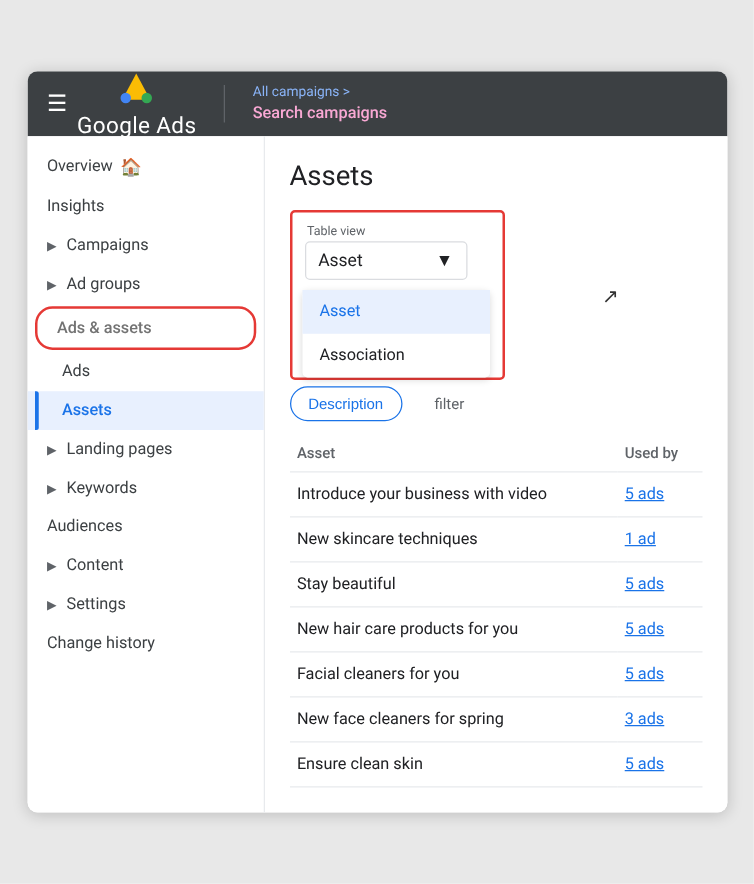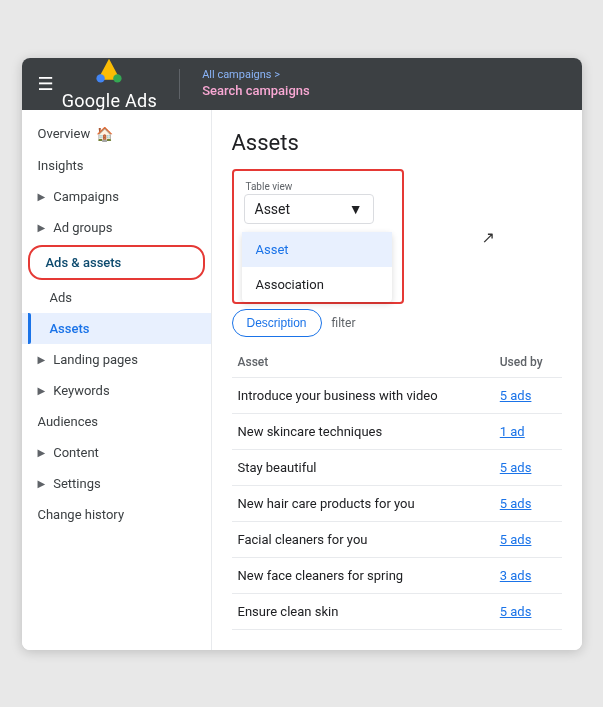--- a/index.html
+++ b/index.html
@@ -111,21 +111,21 @@
     .sidebar-item .home-icon {
       font-size: 14px;
       color: #5f6368;
     }
     .sidebar-section-header {
       display: flex;
       align-items: center;
       padding: 8px 16px;
       font-size: 13px;
       font-weight: 500;
-      color: #0c4a6e;
+      color: #737373;
       gap: 4px;
       border: 2px solid #e53935;
       margin: 2px 6px;
       border-radius: 14px;
     }
     .sidebar-sub-item {
       display: flex;
       align-items: center;
       padding: 8px 16px 8px 28px;
       cursor: pointer;
@@ -213,21 +213,21 @@
       cursor: pointer;
     }
     .dropdown-option.selected {
       background: #e8f0fe;
       color: #1a73e8;
     }
 
     
     .tabs-row {
       display: flex;
-      gap: 0;
+      gap: 16px;
       margin-bottom: 10px;
       align-items: center;
       margin-top: -5px;
       position: relative;
       z-index: 1;
     }
     .tab-btn {
       padding: 6px 14px;
       border: 1px solid #dadce0;
       background: #fff;

